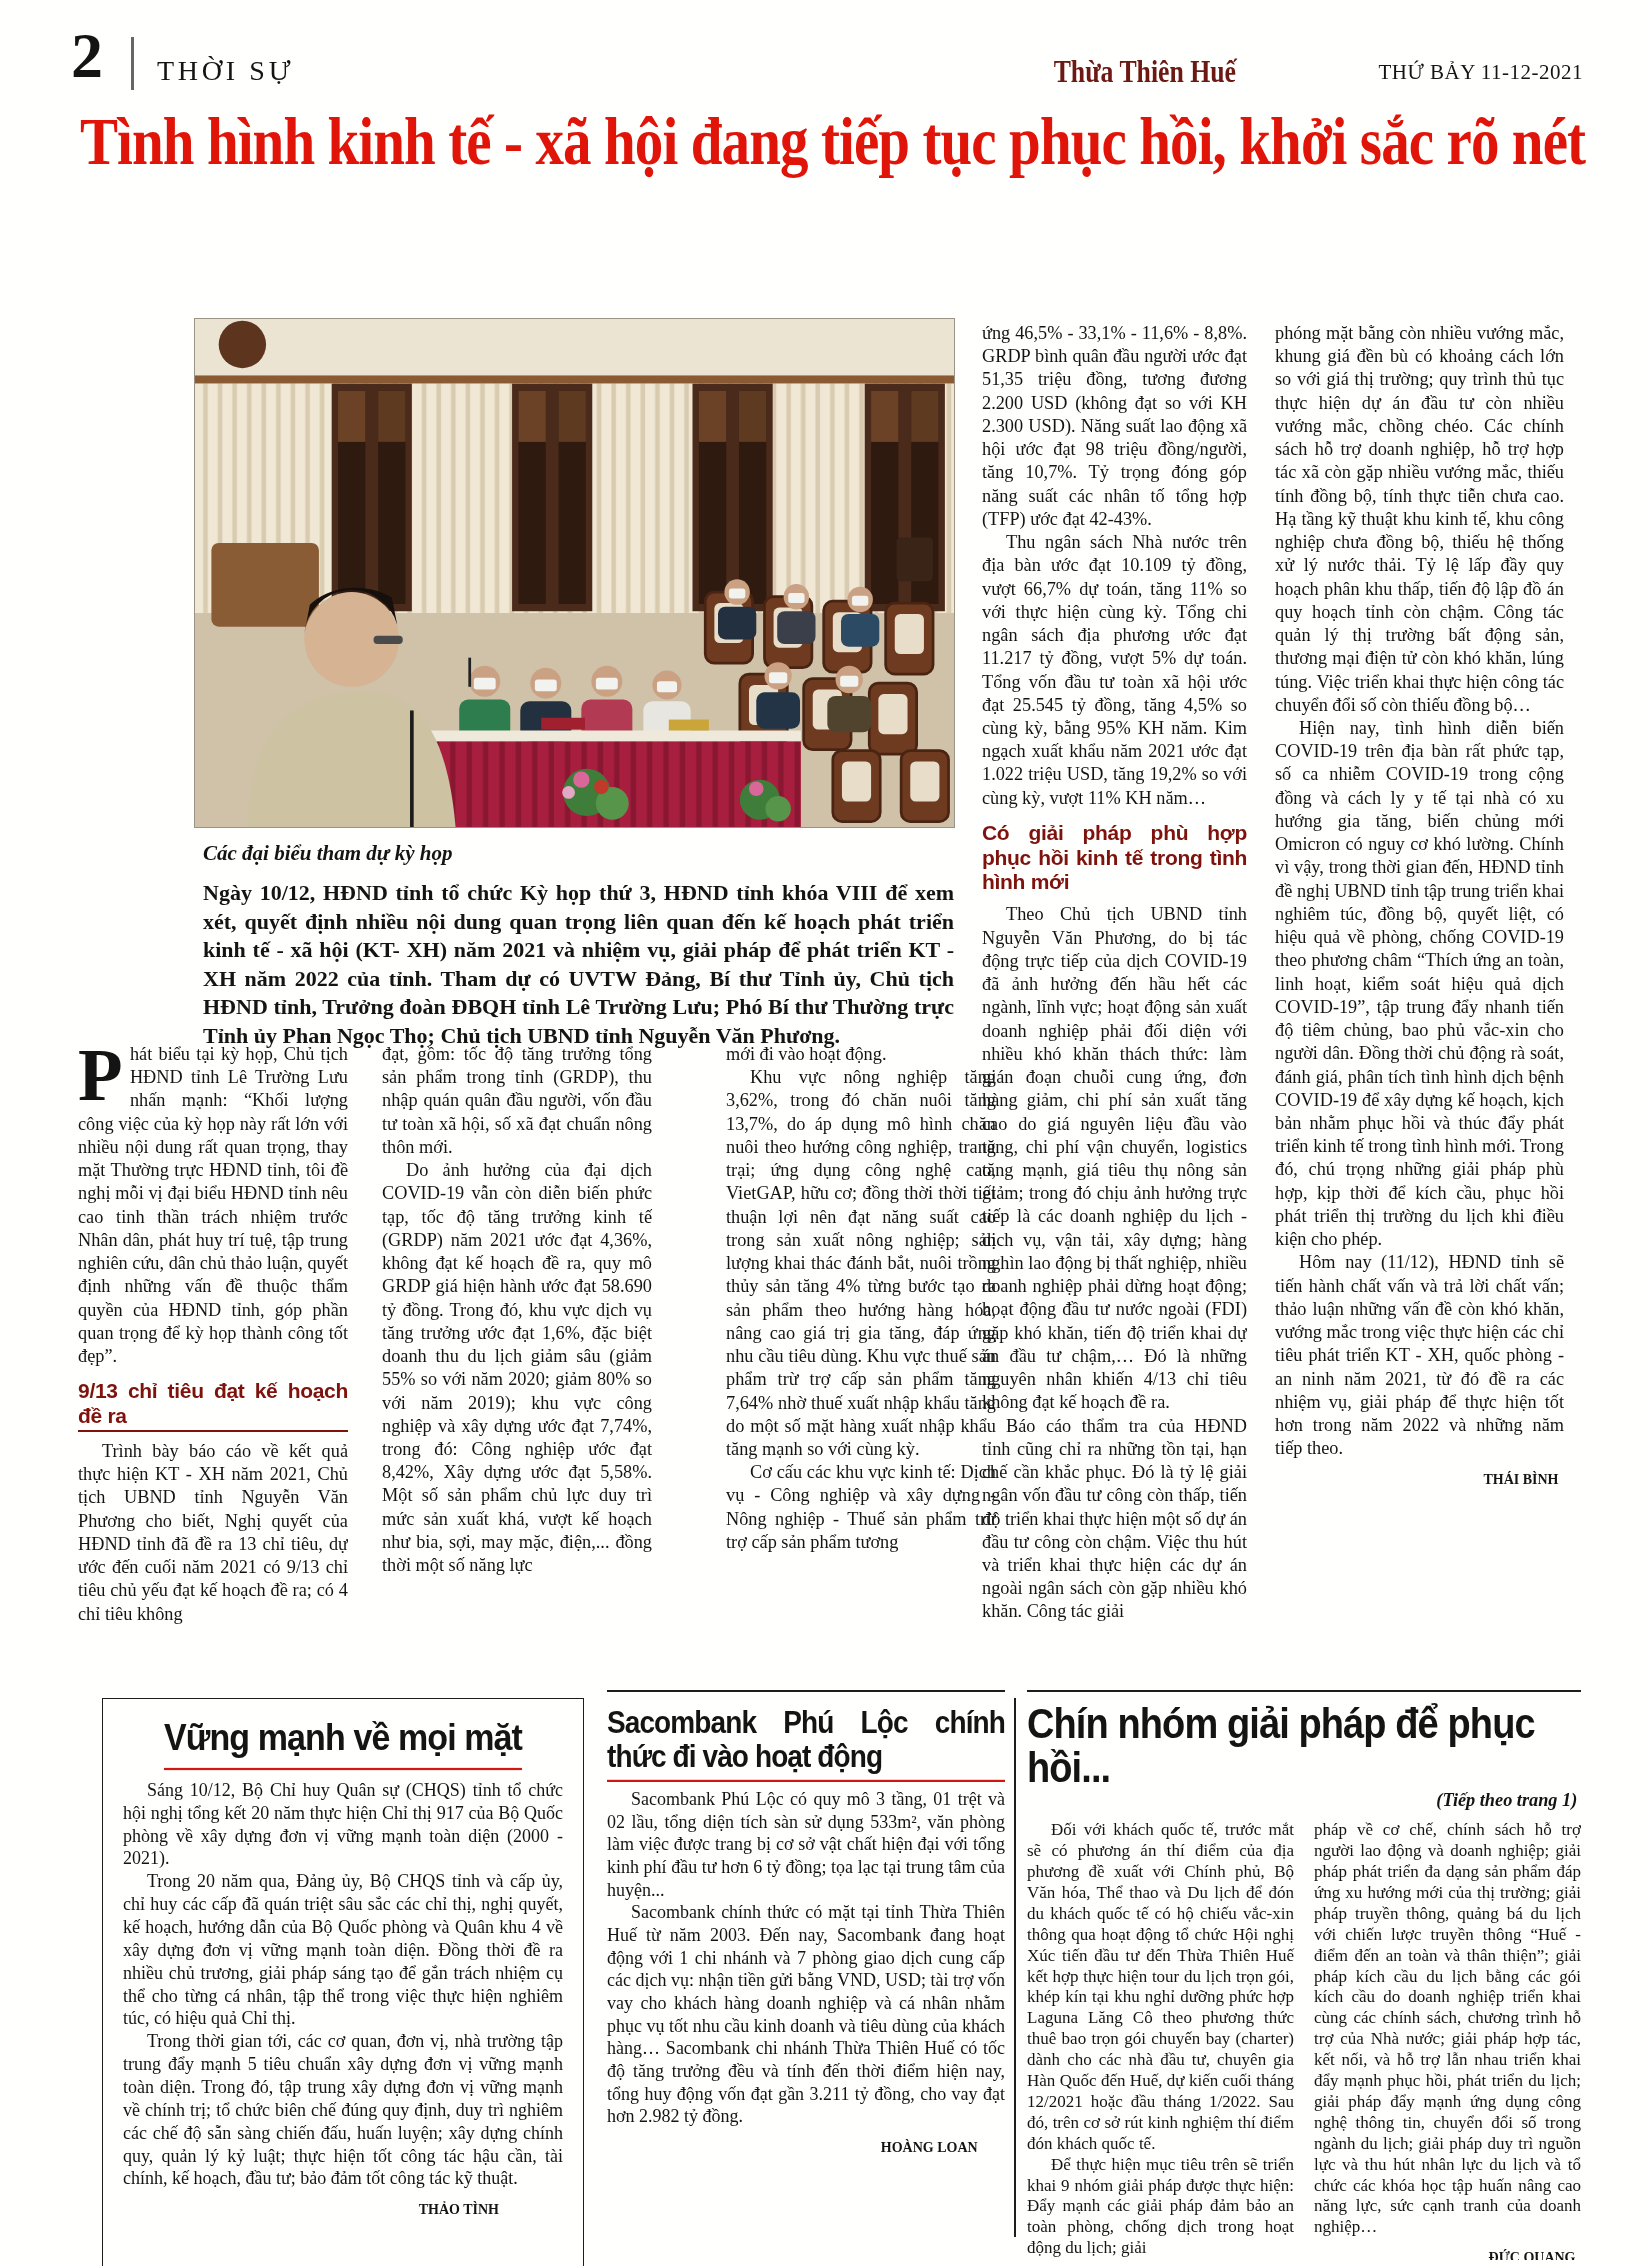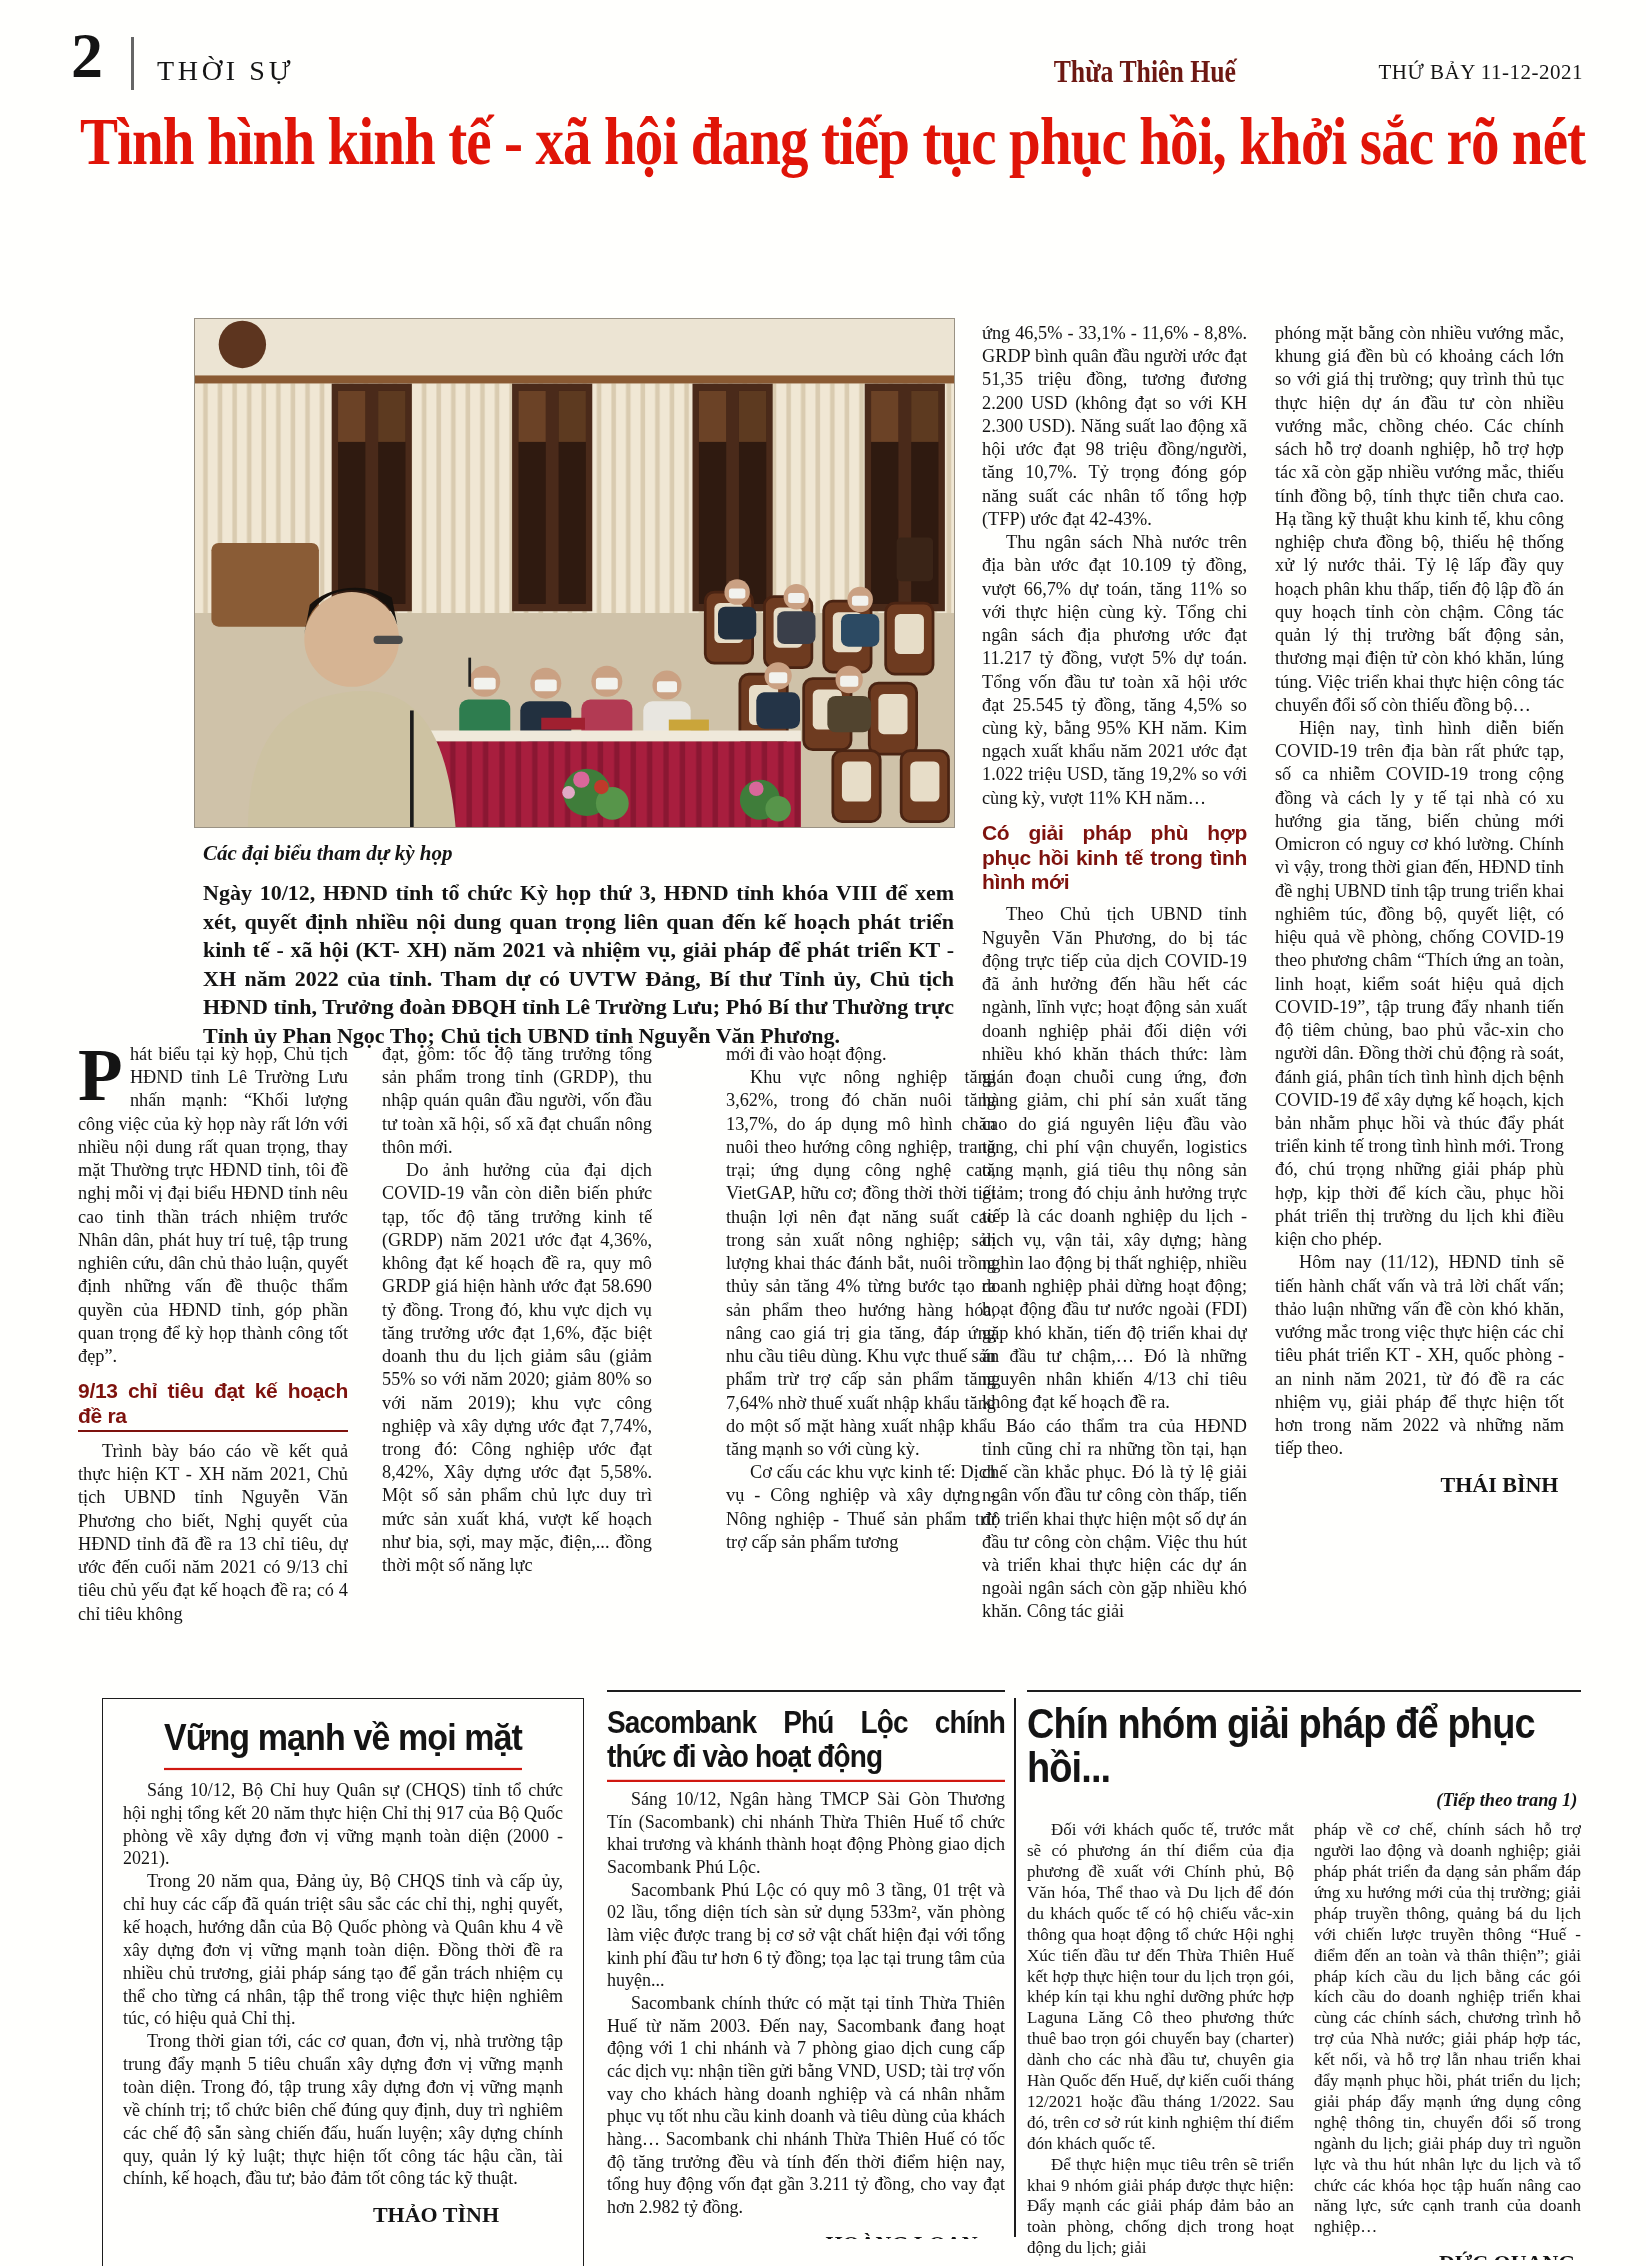--- a/index.html
+++ b/index.html
@@ -40,21 +40,21 @@
   .c5{ left:1275px; width:289px; }
   .col p{ text-indent:24px; }
   .col p.nி{ text-indent:0; }
   .dropcap{ float:left; font-size:73px; line-height:.76; font-weight:bold; padding:4.6px 7.3px 0 0; }
   .subhead{
     font-family:Liberation Sans, sans-serif; font-weight:bold;
     color:#7e120d; font-size:21px; line-height:1.18; letter-spacing:-0.3px;
     margin:11px 0 8.2px; text-indent:0 !important;
   }
   .subhead .u{ display:inline-block; border-bottom:2.7px solid #7e120d; padding-bottom:1px; }
-  .byline{ font-weight:bold; text-align:right; margin-top:11px; padding-right:5.5px; font-size:22px; text-indent:0 !important; }
+  .byline{ font-weight:bold; text-align:right; margin-top:11px; padding-right:5.5px; font-size:14px; text-indent:0 !important; }
   
   .rule{ position:absolute; background:#1d1d1d; }
   .box1{
     position:absolute; left:102px; top:1698px; width:482px; height:624px;
     border:1.8px solid #1d1d1d; padding:14.6px 20px; overflow:hidden;
     font-size:18px; line-height:1.27; text-align:justify;
   }
   .box2{
     position:absolute; left:607px; top:1705px; width:398px; height:534px; overflow:hidden;
     font-size:18px; line-height:1.26; text-align:justify;
@@ -245,21 +245,20 @@
   <div class="box1">
     <h2 class="btitle"><span class="redline">Vững mạnh về mọi mặt</span></h2>
     <p>Sáng 10/12, Bộ Chỉ huy Quân sự (CHQS) tỉnh tổ chức hội nghị tổng kết 20 năm thực hiện Chỉ thị 917 của Bộ Quốc phòng về xây dựng đơn vị vững mạnh toàn diện (2000 - 2021).</p>
     <p>Trong 20 năm qua, Đảng ủy, Bộ CHQS tỉnh và cấp ủy, chỉ huy các cấp đã quán triệt sâu sắc các chỉ thị, nghị quyết, kế hoạch, hướng dẫn của Bộ Quốc phòng và Quân khu 4 về xây dựng đơn vị vững mạnh toàn diện. Đồng thời đề ra nhiều chủ trương, giải pháp sáng tạo để gắn trách nhiệm cụ thể cho từng cá nhân, tập thể trong việc thực hiện nghiêm túc, có hiệu quả Chỉ thị.</p>
     <p>Trong thời gian tới, các cơ quan, đơn vị, nhà trường tập trung đẩy mạnh 5 tiêu chuẩn xây dựng đơn vị vững mạnh toàn diện. Trong đó, tập trung xây dựng đơn vị vững mạnh về chính trị; tổ chức biên chế đúng quy định, duy trì nghiêm các chế độ sẵn sàng chiến đấu, huấn luyện; xây dựng chính quy, quản lý kỷ luật; thực hiện tốt công tác hậu cần, tài chính, kế hoạch, đầu tư; bảo đảm tốt công tác kỹ thuật.</p>
     <div class="byline" style="padding-right:64px;">THẢO TÌNH</div>
   </div>
 
   <div class="box2">
     <h2 class="btitle"><span class="redline">Sacombank Phú Lộc chính thức đi vào hoạt động</span></h2>
-    <p>Sáng 10/12, Ngân hàng TMCP Sài Gòn Thương Tín (Sacombank) chi nhánh Thừa Thiên Huế tổ chức khai trương và khánh thành hoạt động Phòng giao dịch Sacombank Phú Lộc.</p>
     <p>Sacombank Phú Lộc có quy mô 3 tầng, 01 trệt và 02 lầu, tổng diện tích sàn sử dụng 533m², văn phòng làm việc được trang bị cơ sở vật chất hiện đại với tổng kinh phí đầu tư hơn 6 tỷ đồng; tọa lạc tại trung tâm của huyện...</p>
     <p>Sacombank chính thức có mặt tại tỉnh Thừa Thiên Huế từ năm 2003. Đến nay,  Sacombank đang hoạt động với 1 chi nhánh và 7 phòng giao dịch cung cấp các dịch vụ: nhận tiền gửi bằng VND, USD; tài trợ vốn vay cho khách hàng doanh nghiệp và cá nhân nhằm phục vụ tốt nhu cầu kinh doanh và tiêu dùng của khách hàng… Sacombank chi nhánh Thừa Thiên Huế có tốc độ tăng trưởng đều và tính đến thời điểm hiện nay, tổng huy động vốn đạt gần 3.211 tỷ đồng, cho vay đạt hơn 2.982  tỷ đồng.</p>
     <div class="byline" style="padding-right:27.4px;">HOÀNG LOAN</div>
   </div>
 
   <div class="box3">
     <h2 class="btitle">Chín nhóm giải pháp để phục hồi...</h2>
     <div class="continued">(Tiếp theo trang 1)</div>
     <div class="box3-cols">
       <div class="box3-col">

